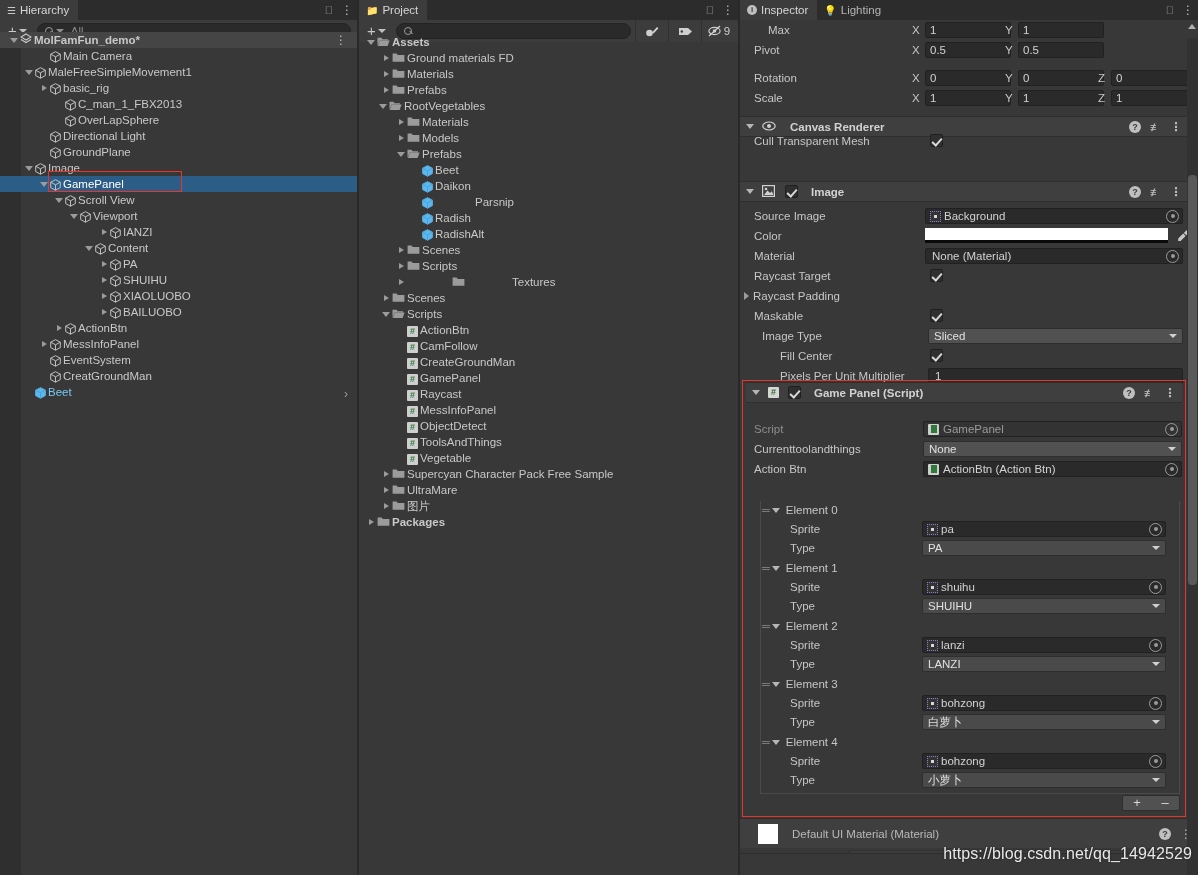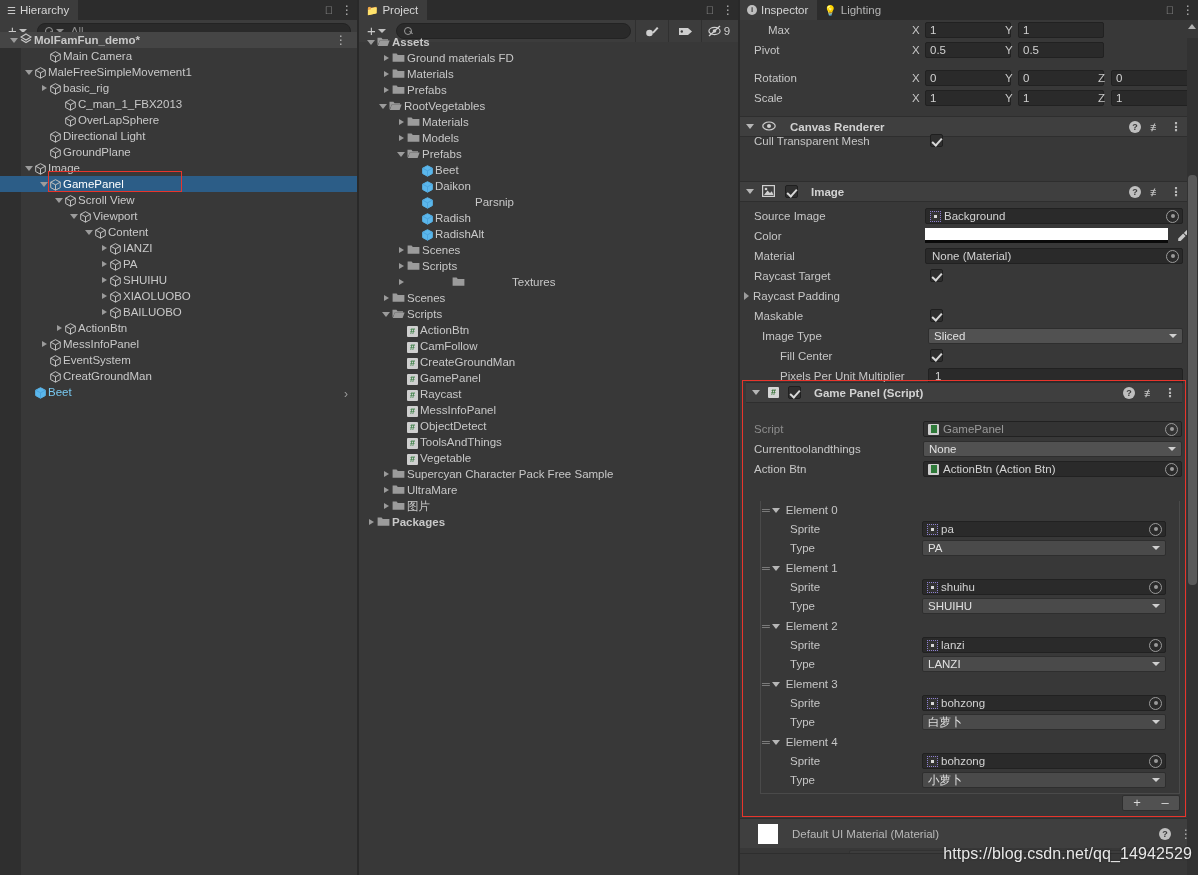--- a/index.html
+++ b/index.html
@@ -282,43 +282,43 @@
             <i></i>
           </span>
           <span class="cube">
             <svg width="11" height="12" viewBox="0 0 11 12">
               <path d="M5.5 0.7 L10.3 3.2 L10.3 8.6 L5.5 11.2 L0.7 8.6 L0.7 3.2 Z" fill="none" stroke="#c0c0c0" stroke-width="1" stroke-linejoin="round"></path>
               <path d="M0.7 3.2 L5.5 5.8 L10.3 3.2 M5.5 5.8 L5.5 11.2" fill="none" stroke="#c0c0c0" stroke-width="1"></path>
             </svg>
           </span>
           <span class="lbl" style="color:#c8c8c8;">Viewport</span>
         </div>
+        <div class="row" style="padding-left: 98px;">
+          <span class="arrow">
+            <i></i>
+          </span>
+          <span class="cube">
+            <svg width="11" height="12" viewBox="0 0 11 12">
+              <path d="M5.5 0.7 L10.3 3.2 L10.3 8.6 L5.5 11.2 L0.7 8.6 L0.7 3.2 Z" fill="none" stroke="#c0c0c0" stroke-width="1" stroke-linejoin="round"></path>
+              <path d="M0.7 3.2 L5.5 5.8 L10.3 3.2 M5.5 5.8 L5.5 11.2" fill="none" stroke="#c0c0c0" stroke-width="1"></path>
+            </svg>
+          </span>
+          <span class="lbl" style="color:#c8c8c8;">IANZI</span>
+        </div>
         <div class="row" style="padding-left: 83px;">
           <span class="arrow open">
             <i></i>
           </span>
           <span class="cube">
             <svg width="11" height="12" viewBox="0 0 11 12">
               <path d="M5.5 0.7 L10.3 3.2 L10.3 8.6 L5.5 11.2 L0.7 8.6 L0.7 3.2 Z" fill="none" stroke="#c0c0c0" stroke-width="1" stroke-linejoin="round"></path>
               <path d="M0.7 3.2 L5.5 5.8 L10.3 3.2 M5.5 5.8 L5.5 11.2" fill="none" stroke="#c0c0c0" stroke-width="1"></path>
             </svg>
           </span>
           <span class="lbl" style="color:#c8c8c8;">Content</span>
-        </div>
-        <div class="row" style="padding-left: 98px;">
-          <span class="arrow">
-            <i></i>
-          </span>
-          <span class="cube">
-            <svg width="11" height="12" viewBox="0 0 11 12">
-              <path d="M5.5 0.7 L10.3 3.2 L10.3 8.6 L5.5 11.2 L0.7 8.6 L0.7 3.2 Z" fill="none" stroke="#c0c0c0" stroke-width="1" stroke-linejoin="round"></path>
-              <path d="M0.7 3.2 L5.5 5.8 L10.3 3.2 M5.5 5.8 L5.5 11.2" fill="none" stroke="#c0c0c0" stroke-width="1"></path>
-            </svg>
-          </span>
-          <span class="lbl" style="color:#c8c8c8;">IANZI</span>
         </div>
         <div class="row" style="padding-left: 98px;">
           <span class="arrow">
             <i></i>
           </span>
           <span class="cube">
             <svg width="11" height="12" viewBox="0 0 11 12">
               <path d="M5.5 0.7 L10.3 3.2 L10.3 8.6 L5.5 11.2 L0.7 8.6 L0.7 3.2 Z" fill="none" stroke="#c0c0c0" stroke-width="1" stroke-linejoin="round"></path>
               <path d="M0.7 3.2 L5.5 5.8 L10.3 3.2 M5.5 5.8 L5.5 11.2" fill="none" stroke="#c0c0c0" stroke-width="1"></path>
             </svg>

